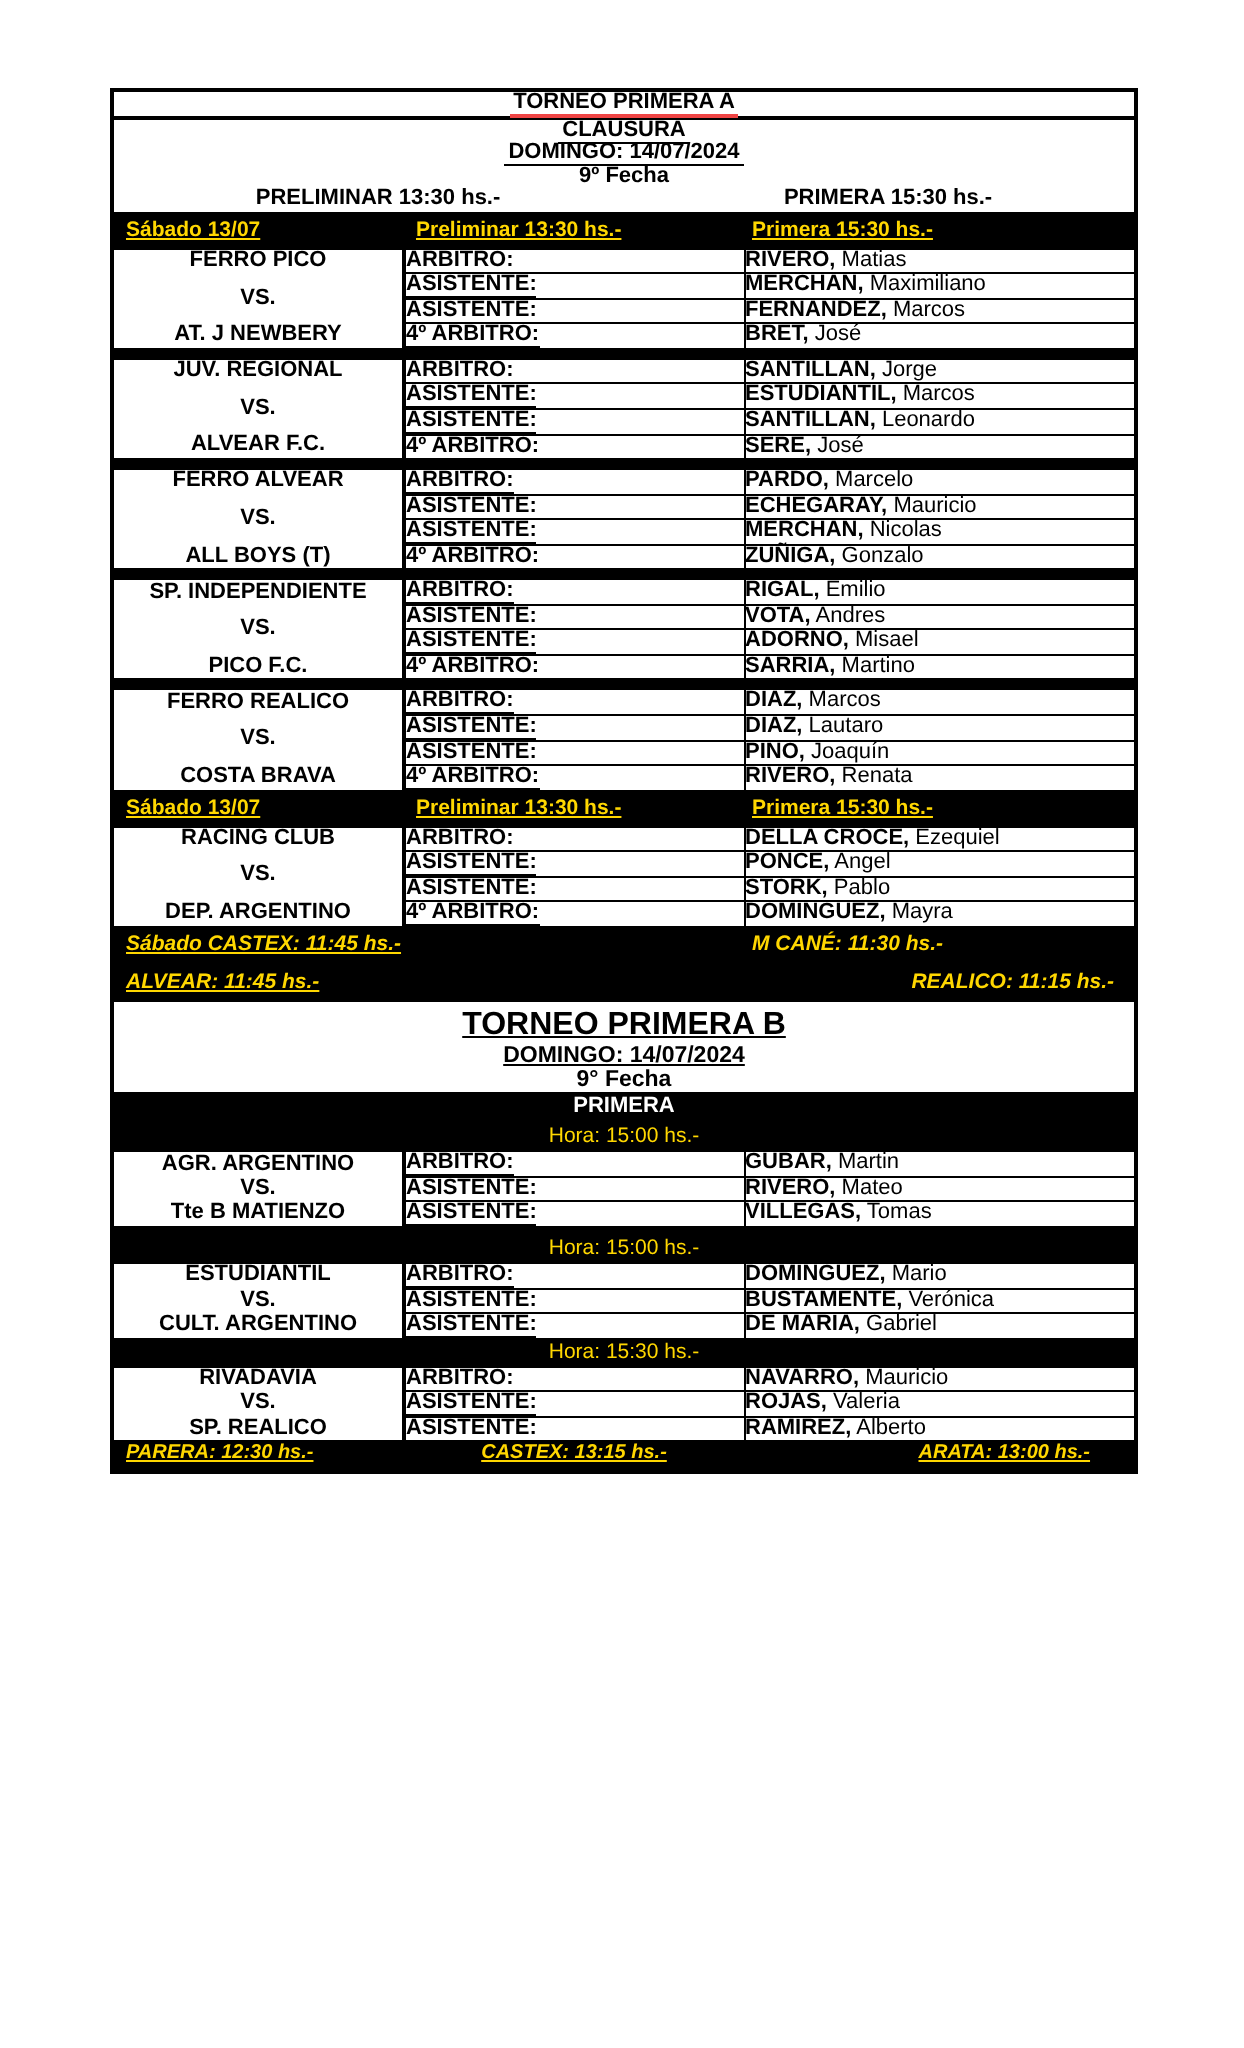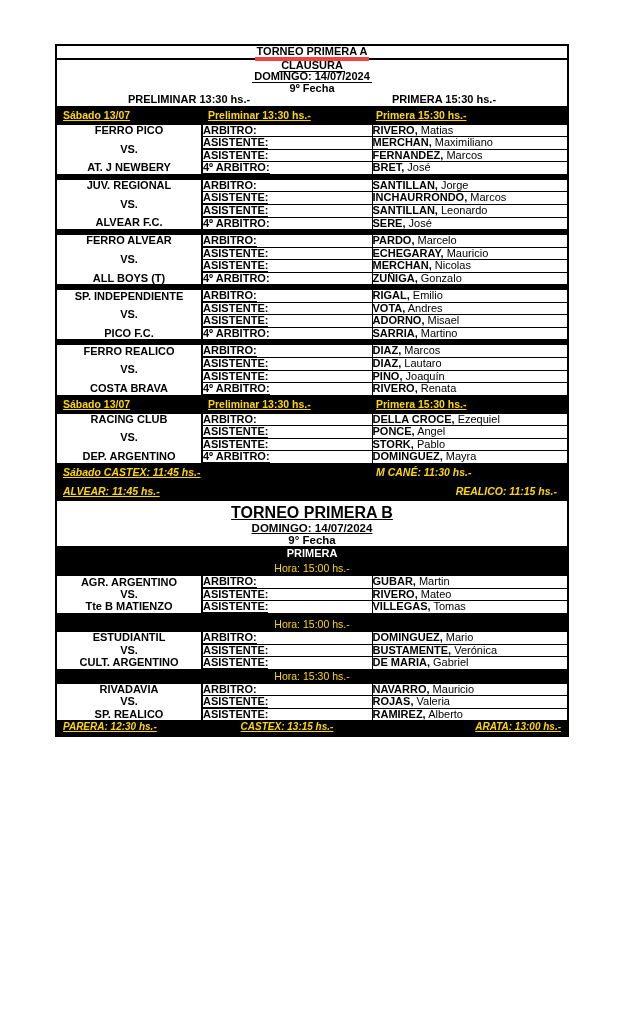--- a/index.html
+++ b/index.html
@@ -32,21 +32,21 @@
   col.c2{width:170px;}
   col.c3{width:196px;}
 
   .title-row td{
     text-align:center;
     font-weight:bold;
     font-size:16px;
     padding:3px 0 2px 0;
     border-bottom:2px solid #000;
   }
-  .title-row td span{border-bottom:4px solid #ef4444;padding:0 2px;}
+  .title-row td span{border-bottom:2px solid #ef4444;padding:0 2px;}
   .sub-row td{
     text-align:center;
     font-weight:bold;
     font-size:11.5px;
     padding:2px 0;
   }
   .sub-row td span{border-bottom:1.5px solid #000;padding:0 2px;}
   .sub-row.noline td span{border-bottom:none;}
 
   .prelim-row td{
@@ -118,21 +118,21 @@
   tr.primera td{
     background:#000;color:#fff;text-align:center;
     font-weight:bold;font-size:11px;padding:2px 0;
   }
   tr.footer td{
     background:#000;color:#ffd700;font-weight:bold;font-style:italic;
     font-size:10px;padding:2px 0;text-decoration:underline;
   }
   tr.footer td.a{text-align:left;padding-left:6px;}
   tr.footer td.b{text-align:center;}
-  tr.footer td.c{text-align:right;padding-right:6px;}
+  tr.footer td.c{text-align:right;padding-right:22px;}
 </style>
 </head>
 <body>
 
 <div class="sheet">
   <table class="main">
     <colgroup>
         <col class="c1">
         <col class="c2">
         <col class="c3">
@@ -190,21 +190,21 @@
         </tr>
 
       <tr>
         <td class="team">JUV. REGIONAL</td>
         <td class="role"><span>ARBITRO:</span></td>
         <td class="ref"><b>SANTILLAN,</b> <span>Jorge</span></td>
       </tr>
       <tr class="inner">
         <td class="team" rowspan="2">VS.</td>
         <td class="role"><span>ASISTENTE:</span></td>
-        <td class="ref"><b>INCHAURRONDO,</b> <span>Marcos</span></td>
+        <td class="ref"><b>ESTUDIANTIL,</b> <span>Marcos</span></td>
       </tr>
       <tr class="inner">
         <td class="role"><span>ASISTENTE:</span></td>
         <td class="ref"><b>SANTILLAN,</b> <span>Leonardo</span></td>
       </tr>
       <tr class="inner">
         <td class="team">ALVEAR F.C.</td>
         <td class="role"><span>4º ARBITRO:</span></td>
         <td class="ref"><b>SERE,</b> <span>José</span></td>
       </tr>

